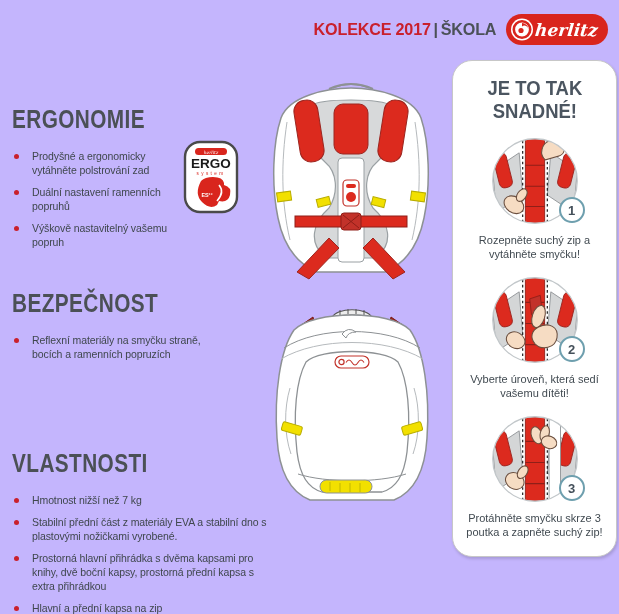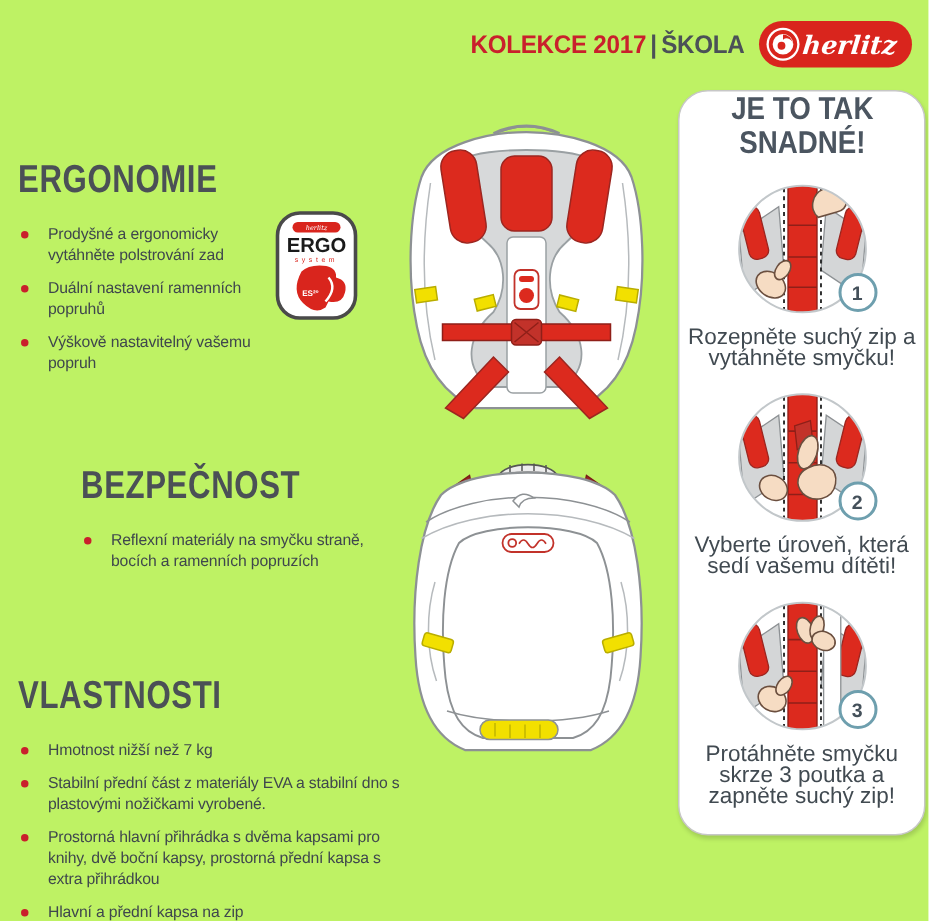--- a/index.html
+++ b/index.html
@@ -1,16 +1,16 @@
 <!DOCTYPE html>
 <html><head>
 <meta charset="utf-8">
 <style>
   html,body{margin:0;padding:0;background:#fff;}
-  .page{position:relative;width:619px;height:614px;background:#bef264;overflow:hidden;
+  .page{position:relative;width:619px;height:614px;background:#c4b5fd;overflow:hidden;
         font-family:"Liberation Sans",sans-serif;color:#3f474d;}
 
   
   .header-row{position:absolute;top:13px;left:0;right:10px;display:flex;
               justify-content:flex-end;align-items:center;gap:9px;}
   .header-title{font-size:17px;font-weight:bold;letter-spacing:-0.2px;color:#4b5157;
                 display:inline-block;transform:scaleX(.95);transform-origin:right center;white-space:nowrap;}
   .header-title .red{color:#c9202c;}
   .header-title .sep{color:#4b5157;padding:0 3px;}
 
@@ -29,29 +29,29 @@
   .ergo-badge{position:absolute;left:183px;top:140px;text-decoration:underline;}
 
   
   .pack-back{position:absolute;left:257px;top:80px;}
   .pack-front{position:absolute;left:256px;top:296px;}
 
   
   .howto-card{position:absolute;left:452px;top:60px;width:165px;height:497px;
               background:#fff;border:1px solid #c7c7c7;border-radius:20px;
               box-shadow:1px 2px 3px rgba(0,0,0,.15);box-sizing:border-box;
-              display:flex;flex-direction:column;align-items:center;}
+              display:flex;flex-direction:column;align-items:center;padding-top:15px;}
   .howto-title{text-align:center;font-weight:bold;font-size:21px;line-height:23px;
                color:#4b5560;transform:scaleX(.88);transform-origin:center top;}
   .step{display:flex;flex-direction:column;align-items:center;}
   .circle-wrap{position:relative;width:88px;height:88px;margin-top:15px;}
   .num-badge{position:absolute;right:-6px;bottom:2px;width:22px;height:22px;border-radius:50%;
              background:#fff;border:2px solid #6e9fae;color:#44505a;font-weight:bold;
              font-size:13px;display:flex;align-items:center;justify-content:center;}
-  .caption{margin:8px 0 0 0;width:152px;text-align:center;font-size:15px;line-height:14px;
+  .caption{margin:8px 0 0 0;width:152px;text-align:center;font-size:11px;line-height:14px;
            color:#414a51;}
 </style>
 </head>
 <body>
 
 <div class="page">
 
   <div class="header-row">
     <div class="header-title">
       <span class="red">KOLEKCE 2017</span><span class="sep">|</span><span>ŠKOLA</span>
@@ -81,21 +81,21 @@
       <rect x="12" y="8" width="32" height="7" rx="3.5" fill="#d9251d"></rect>
       <text x="28" y="13.6" font-size="4.4" font-family="DejaVu Serif, serif" font-style="italic" fill="#fff" text-anchor="middle">herlitz</text>
       <text x="28" y="28" font-size="13.5" font-weight="bold" fill="#1a1a1a" text-anchor="middle" font-family="Liberation Sans, sans-serif">ERGO</text>
       <text x="28" y="34.5" font-size="4.6" fill="#d9251d" text-anchor="middle" letter-spacing="2.4" font-family="Liberation Sans, sans-serif">system</text>
       <path d="M18,41 q-7,13 1,21 q8,8 15,3 l2,-4 q9,2 11,-6 q2,-8 -6,-10 l0,-2 q-1,-6 -11,-6 q-8,0 -12,4 z" fill="#d9251d"></path>
       <path d="M36,45 q6,7 -2,16" fill="none" stroke="#fff" stroke-width="1.6"></path>
       <text x="24" y="57" font-size="5.4" font-weight="bold" fill="#fff" text-anchor="middle" font-family="Liberation Sans, sans-serif">ES²°</text>
     </svg>
   </div>
 
-  <section class="info-section" style="top:308px;margin-left:42px;">
+  <section class="info-section" style="top:288px;">
     <h2>BEZPEČNOST</h2>
     <ul class="bullets" style="width:200px;">
       <li><span>Reflexní materiály na smyčku straně, bocích a ramenních popruzích</span></li>
     </ul>
   </section>
 
   <section class="info-section" style="top:448px;">
     <h2>VLASTNOSTI</h2>
     <ul class="bullets" style="width:255px;">
       <li><span>Hmotnost nižší než 7 kg</span></li>

